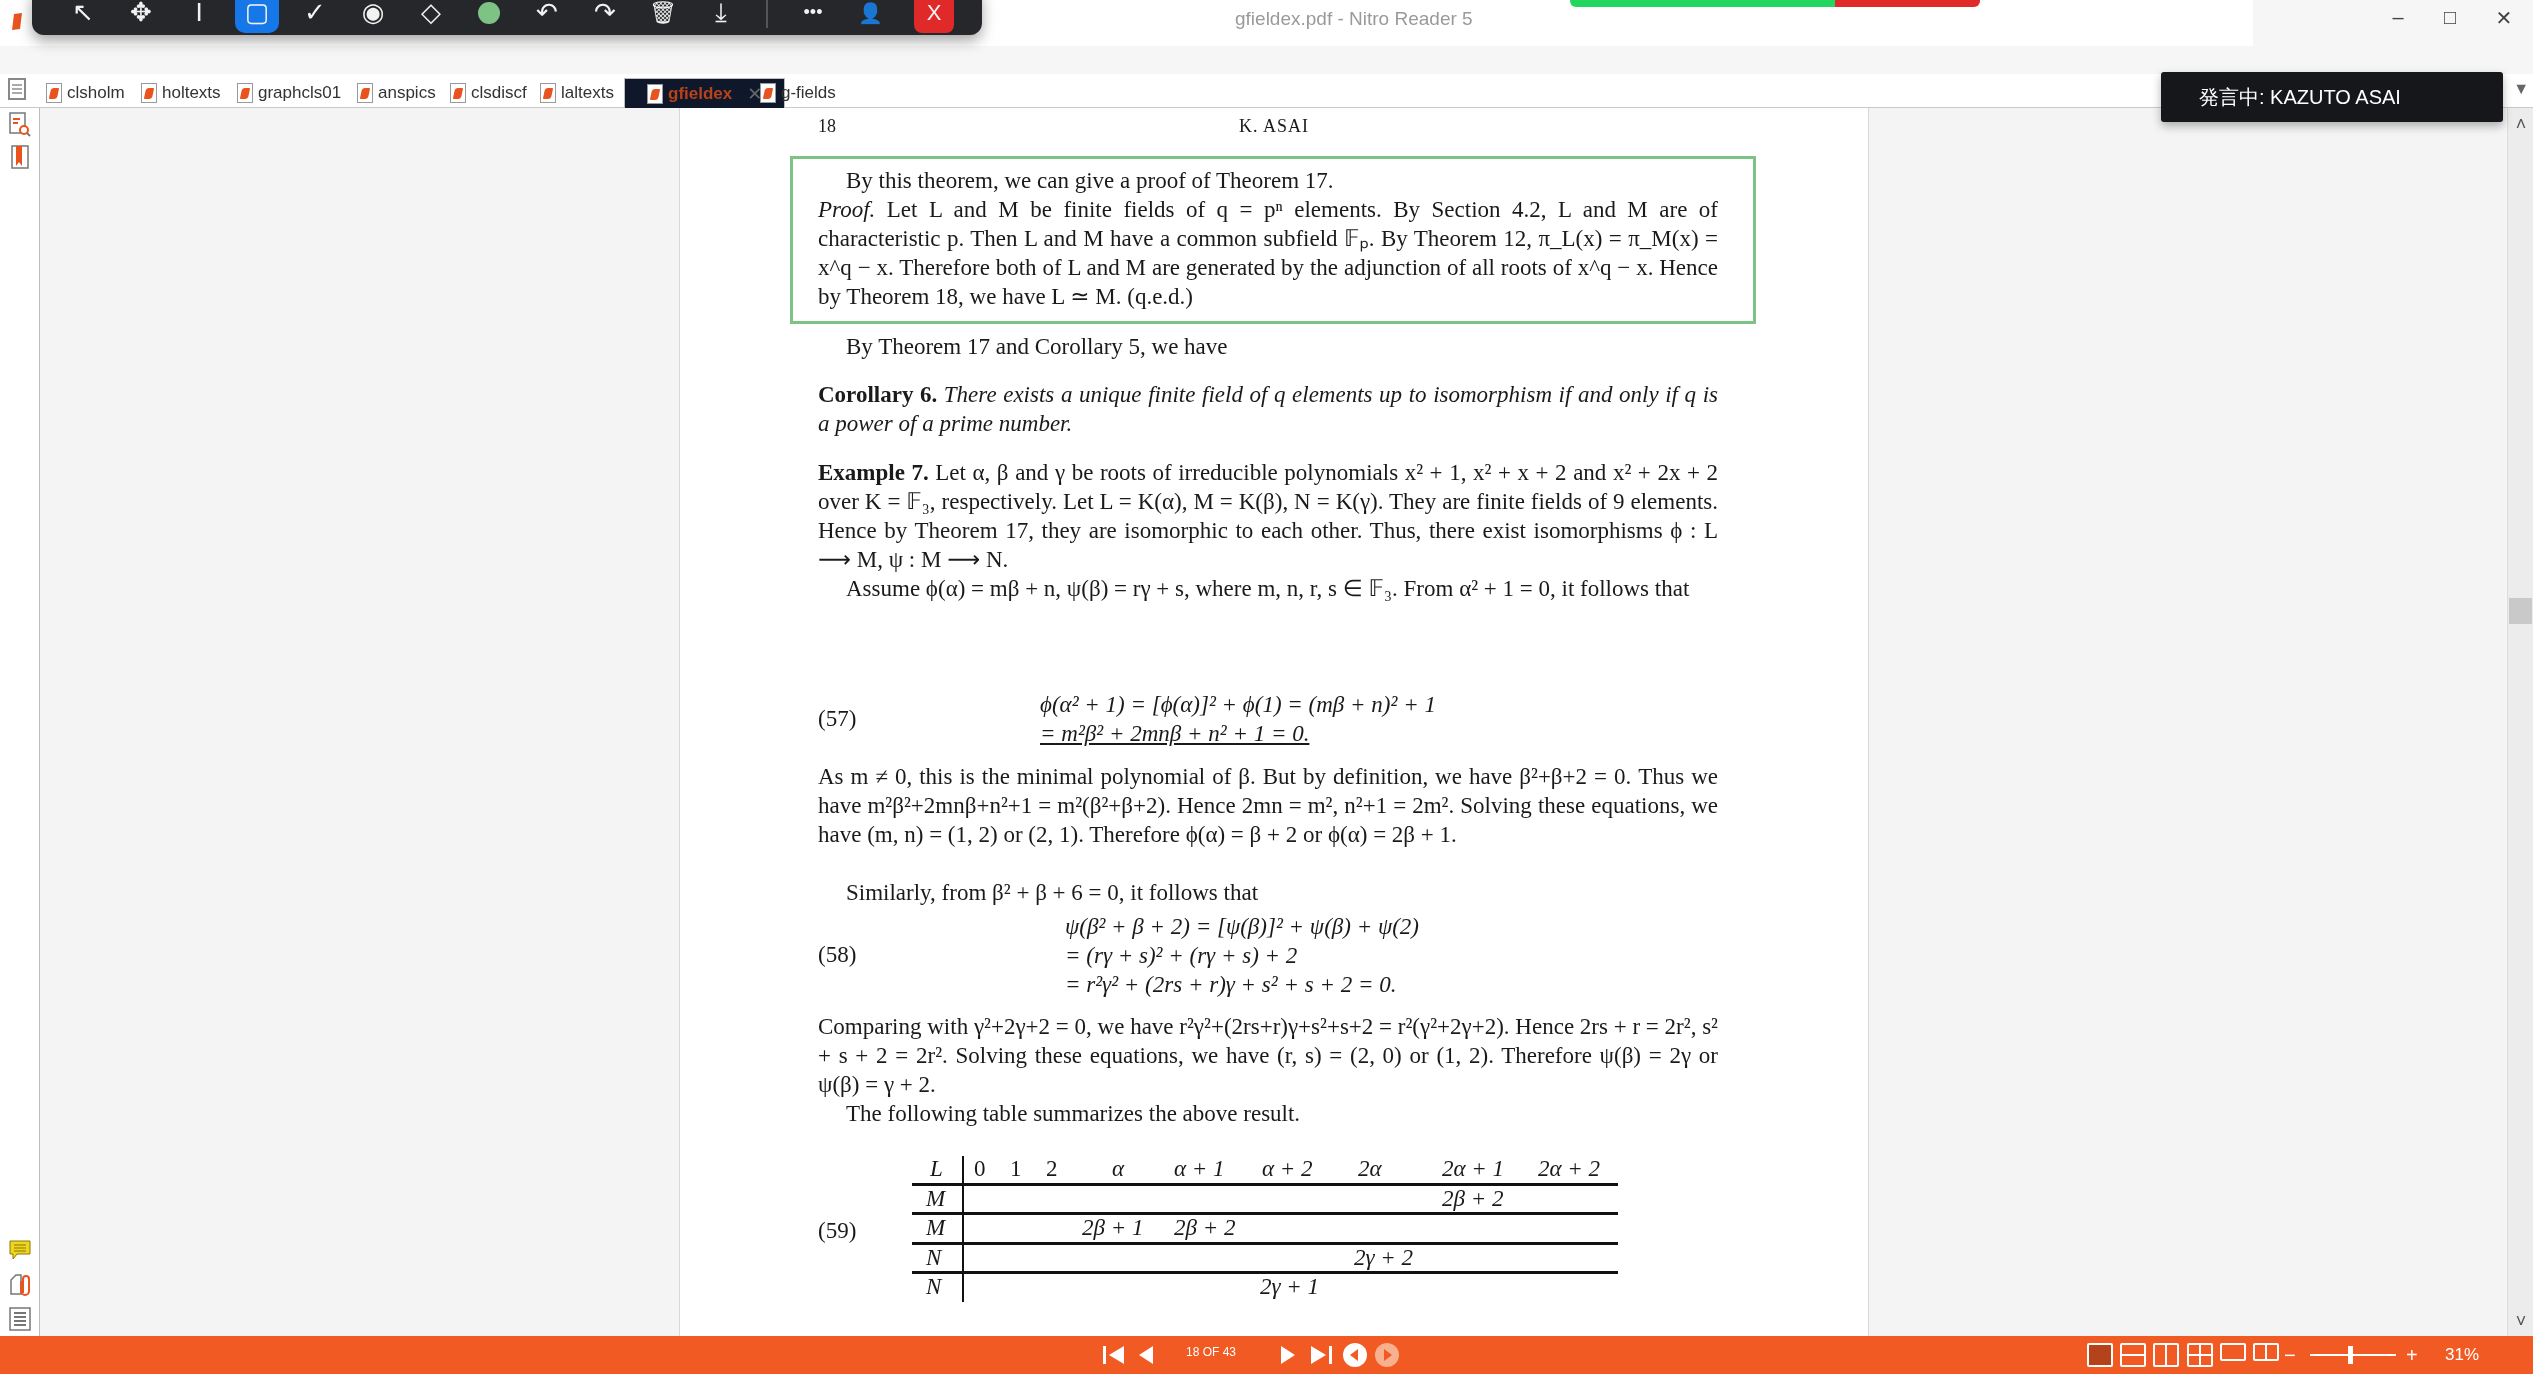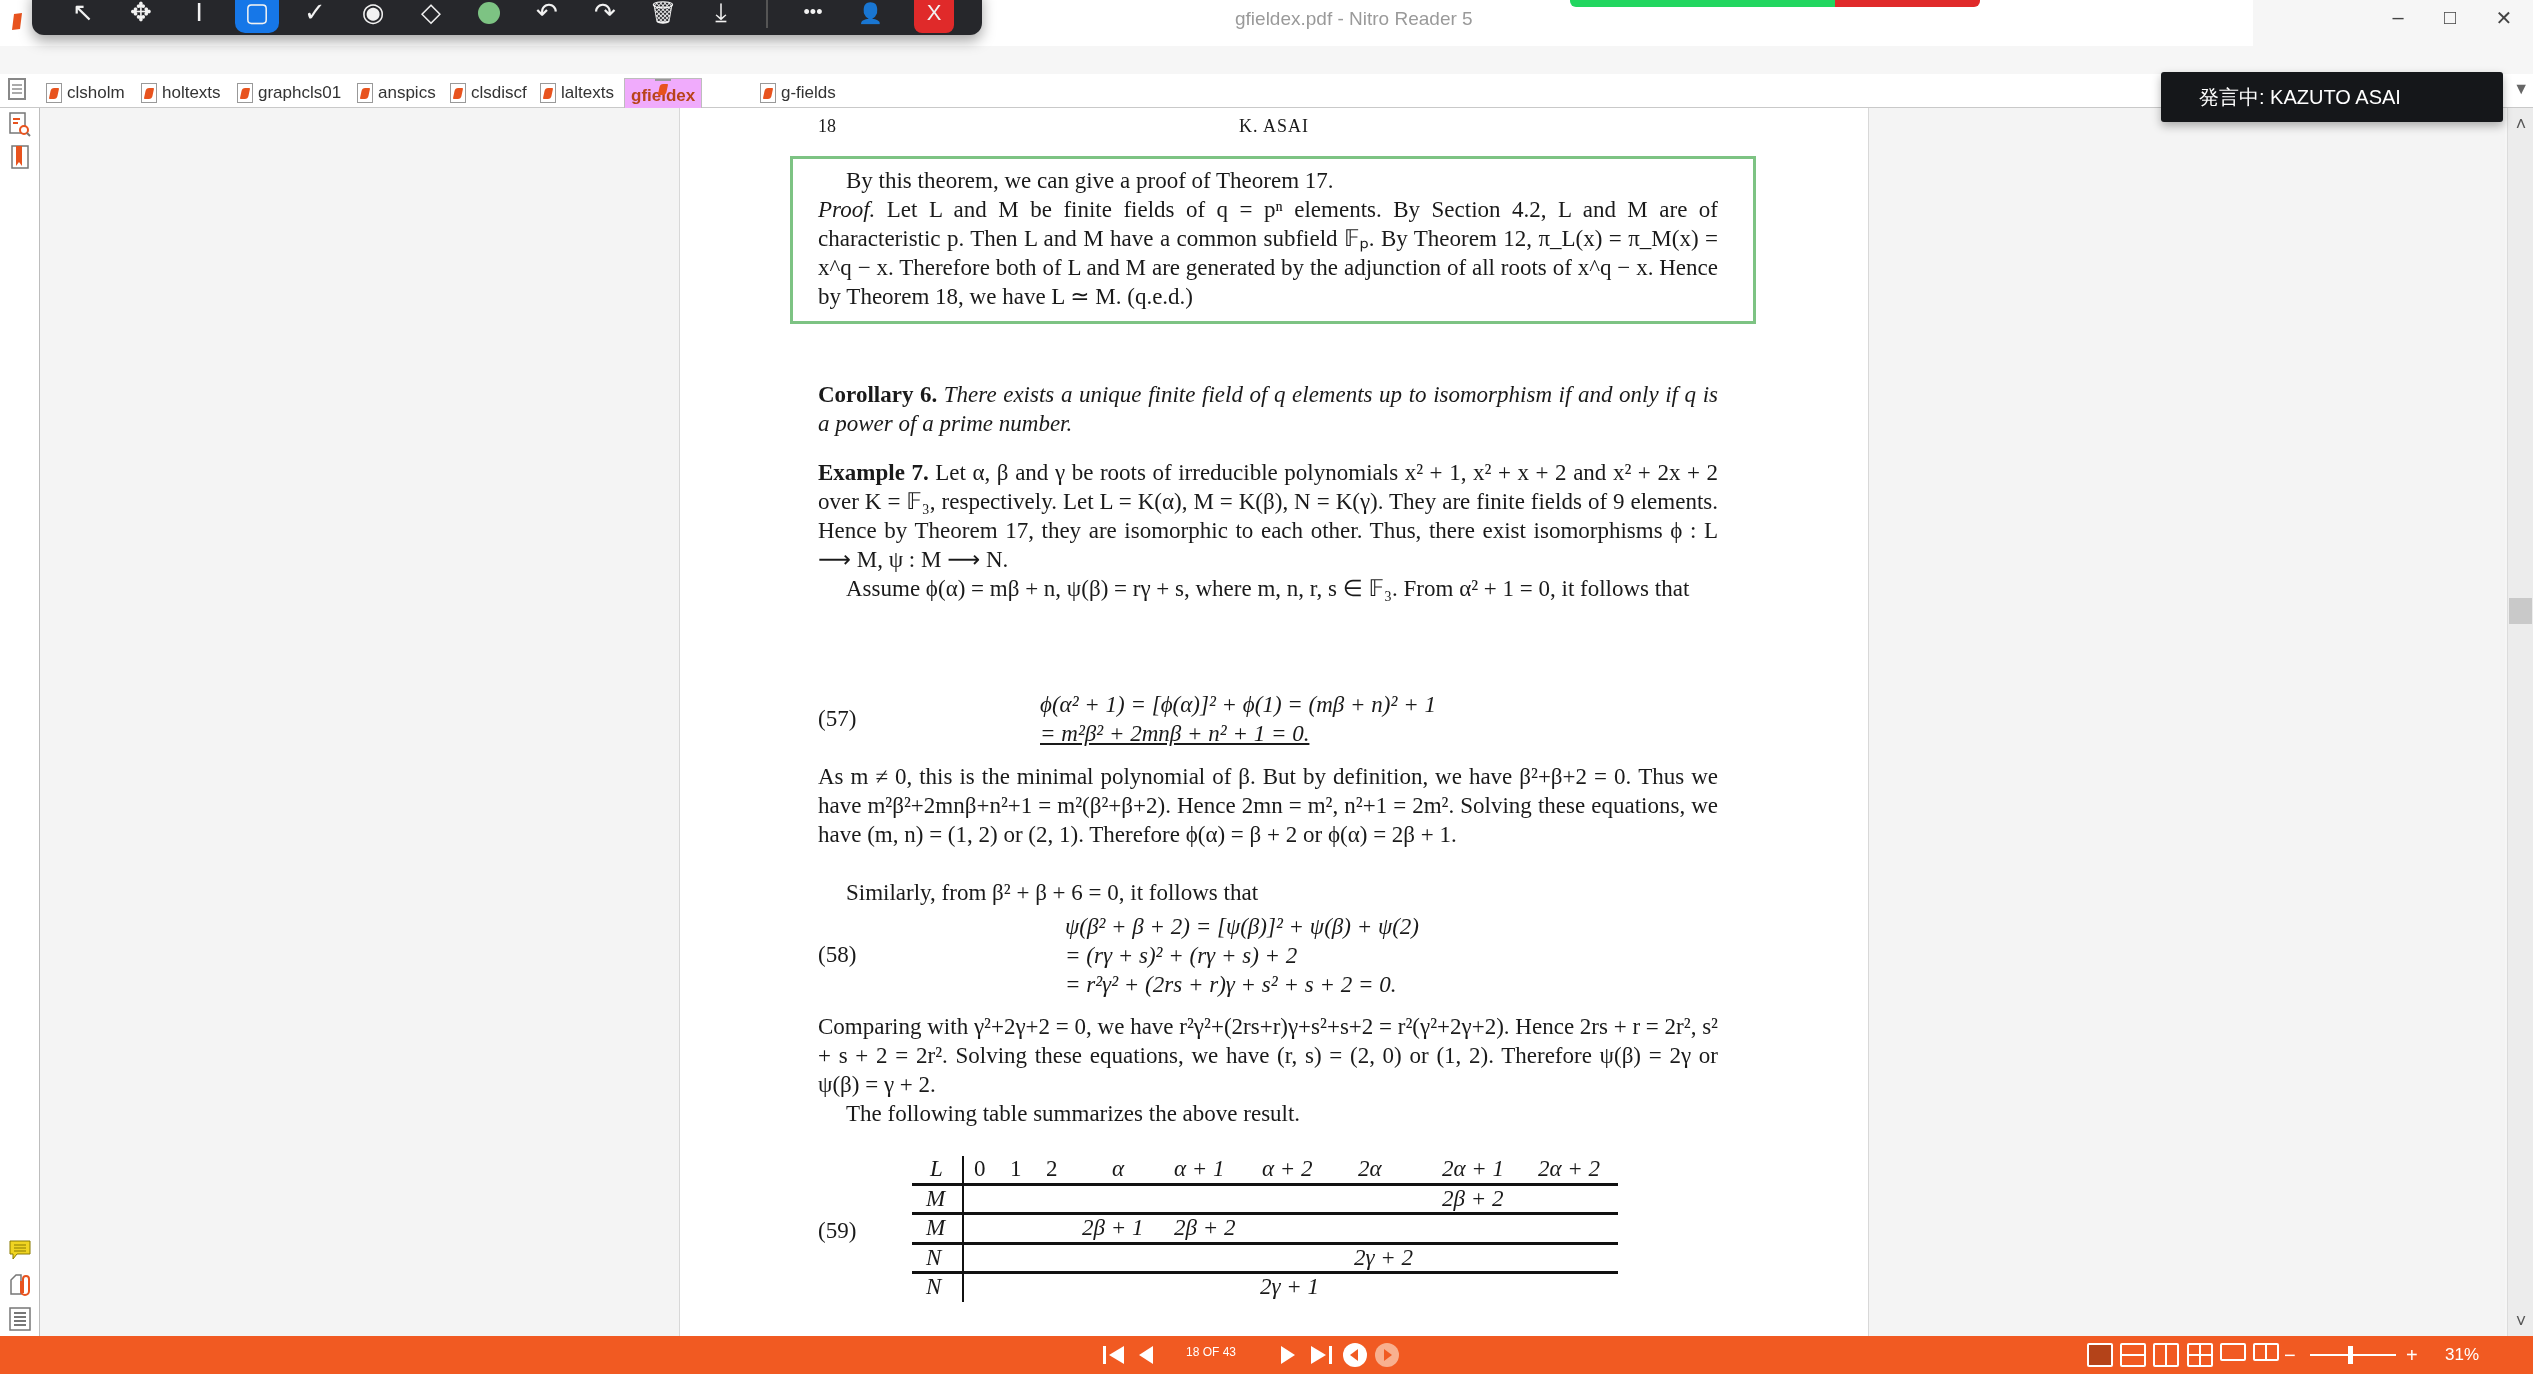--- a/index.html
+++ b/index.html
@@ -26,21 +26,21 @@
   
   .ribbon { position: absolute; left: 0; top: 44px; width: 2533px; height: 30px; background: #ffffff; }
   .menu-item { position: absolute; top: 4px; font-size: 18px; color: #2b2b2b; }
   .menu-file { position: absolute; left: 0; top: 0; width: 80px; height: 30px; background: #f15a22; color: #fff; font-size: 18px; display: flex; align-items: center; justify-content: center; }
 
   
   .tabrow { position: absolute; left: 0; top: 74px; width: 2533px; height: 34px; background: #ffffff; border-bottom: 1px solid #c9c9c9; }
   .tab { position: absolute; top: 4px; height: 30px; display: flex; align-items: center; font-size: 17px; color: #333; gap: 5px; }
   .tab .pdf-ico { width: 16px; height: 20px; border: 1px solid #999; background: #fff; position: relative; }
   .tab .pdf-ico::after { content: ""; position: absolute; left: 3px; top: 4px; width: 8px; height: 11px; background: #e8531e; border-radius: 3px 1px 3px 1px; transform: skewX(-12deg); }
-  .tab.active { border: 1px solid #bdbdbd; border-bottom: 1px solid #fff; background: #f0abfc; padding: 0 6px; height: 31px; font-weight: bold; color: #b8431a; flex-direction: column; }
+  .tab.active { border: 1px solid #bdbdbd; border-bottom: 1px solid #fff; background: #0f172a; padding: 0 22px; height: 31px; font-weight: bold; color: #b8431a; }
   .tab .tab-close { color: #666; font-weight: normal; margin-left: 10px; font-size: 18px; }
   .doclist-icon { position: absolute; left: 8px; top: 80px; width: 18px; height: 22px; border: 2px solid #888; background: #fff; }
   .doclist-icon::before { content: ""; position: absolute; left: 2px; right: 2px; top: 4px; height: 10px; background: repeating-linear-gradient(#aaa 0 2px, transparent 2px 4px); }
 
   
   .leftbar { position: absolute; left: 0; top: 108px; width: 40px; height: 1228px; background: #ffffff; border-right: 1px solid #bdbdbd; }
   .lb-icon { position: absolute; left: 8px; width: 24px; height: 26px; }
 
   
   .docarea { position: absolute; left: 40px; top: 108px; width: 2465px; height: 1228px; background: #f4f4f4; overflow: hidden; }
@@ -203,20 +203,21 @@
         <span class="author">K. ASAI</span>
       </div>
 
       <div class="hl-box"></div>
 
       <div class="txt" style="top:58px;">
         <div class="ind">By this theorem, we can give a proof of Theorem 17.</div>
         <div><span class="it">Proof.</span><span> Let L and M be finite fields of q = pⁿ elements. By Section 4.2, L and M are of characteristic p. Then L and M have a common subfield 𝔽ₚ. By Theorem 12, π_L(x) = π_M(x) = x^q − x. Therefore both of L and M are generated by the adjunction of all roots of x^q − x. Hence by Theorem 18, we have L ≃ M. (q.e.d.)</span></div>
       </div>
 
+      <div class="txt ind" style="top:224px; padding-left:28px;">By Theorem 17 and Corollary 5, we have</div>
 
       <div class="txt" style="top:272px;">
         <span class="bf">Corollary 6.</span><span class="it"> There exists a unique finite field of q elements up to isomorphism if and only if q is a power of a prime number.</span>
       </div>
 
       <div class="txt" style="top:350px;">
         <span class="bf">Example 7.</span><span>  Let α, β and γ be roots of irreducible polynomials x² + 1, x² + x + 2 and x² + 2x + 2 over K = 𝔽₃, respectively. Let L = K(α), M = K(β), N = K(γ). They are finite fields of 9 elements. Hence by Theorem 17, they are isomorphic to each other. Thus, there exist isomorphisms ϕ : L ⟶ M, ψ : M ⟶ N.</span>
         <div class="ind">Assume ϕ(α) = mβ + n, ψ(β) = rγ + s, where m, n, r, s ∈ 𝔽₃. From α² + 1 = 0, it follows that</div>
       </div>
 

